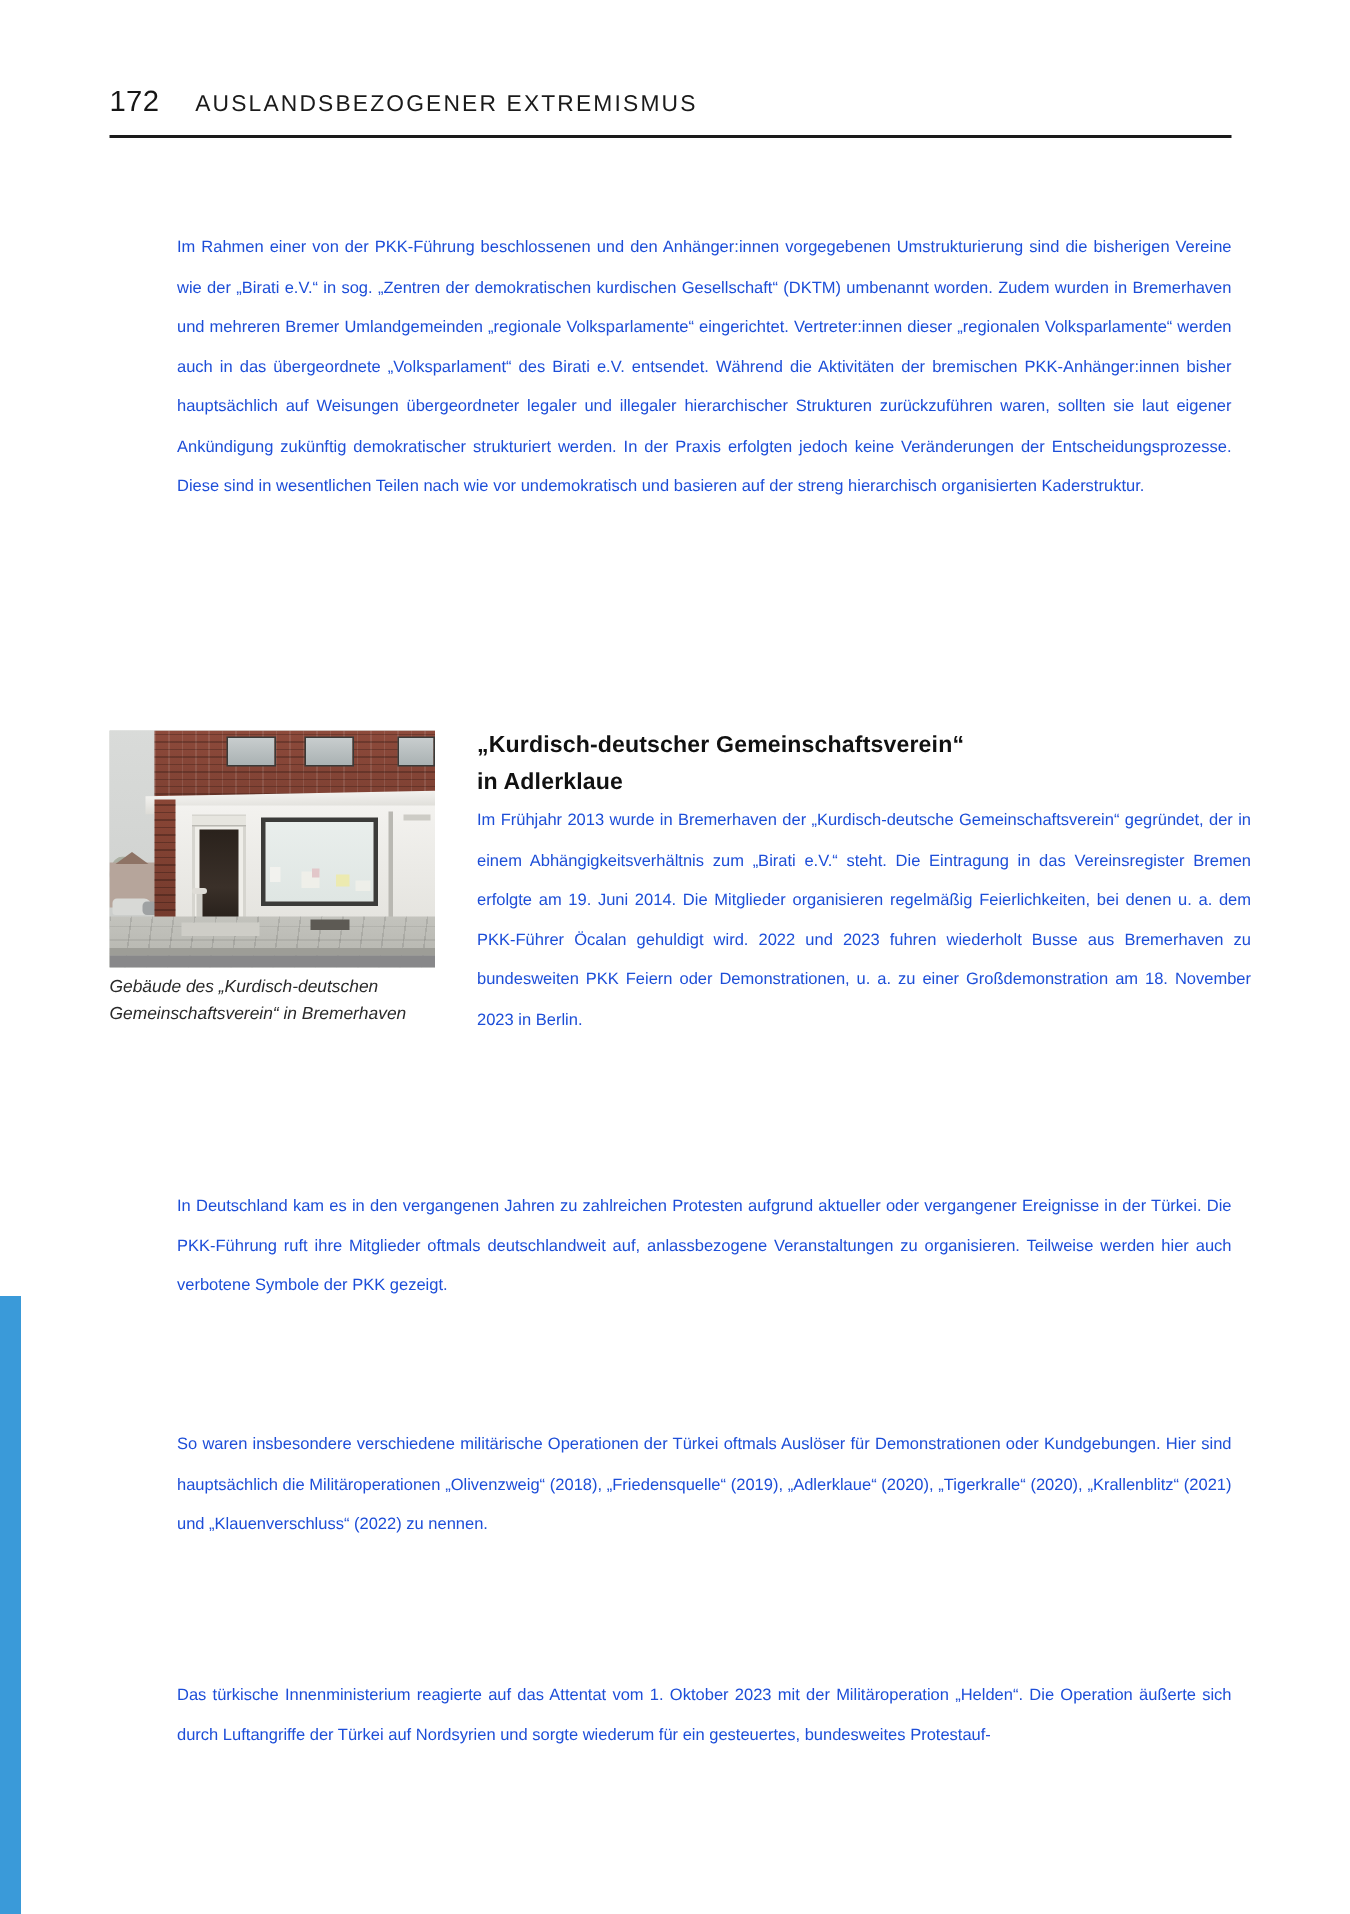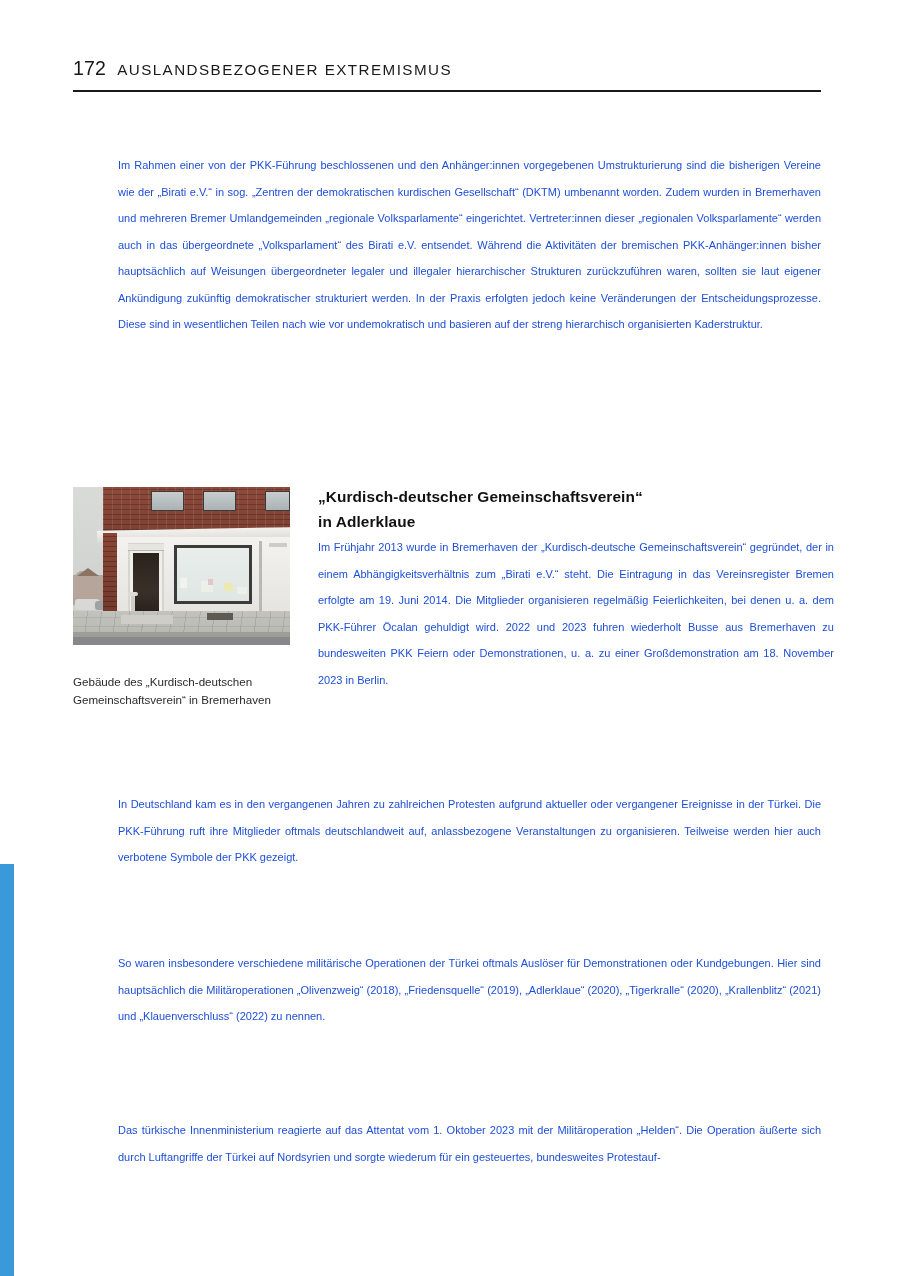--- a/index.html
+++ b/index.html
@@ -32,21 +32,21 @@
   }
 
   
   .running-head {
     position: absolute;
     left: 73px;
     top: 57px;
     width: 748px;
     display: flex;
     align-items: baseline;
-    gap: 11px;
+    gap: 24px;
     white-space: nowrap;
   }
   .rh-number {
     font-size: 19.5px;
     font-weight: 400;
     letter-spacing: 0.2px;
     color: #161616;
   }
   .rh-title {
     font-size: 15.2px;
@@ -228,24 +228,25 @@
   .ph-step {
     position: absolute; left: 48px; top: 128px; width: 52px; height: 9px;
     background: #cecdc7;
   }
   .ph-grate {
     position: absolute; left: 134px; top: 126px; width: 26px; height: 7px;
     background: #5d5a54;
   }
 
   .caption {
-    margin-top: 28px;
+    margin-top: 4px;
     font-size: 11.6px;
     line-height: 17.6px;
     color: #2a2a2a;
+    font-style: italic;
   }
 
   
   #col-beside { position: absolute; left: 305px; top: 484px; width: 516px; }
   #col-beside p.body,
   #col-beside h2.sub { width: 516px; margin-left: 13px; }
 
   
   #sec-protest { position: absolute; left: 118px; top: 791px; width: 703px; }
   #para-ops    { position: absolute; left: 118px; top: 950px; width: 703px; }

